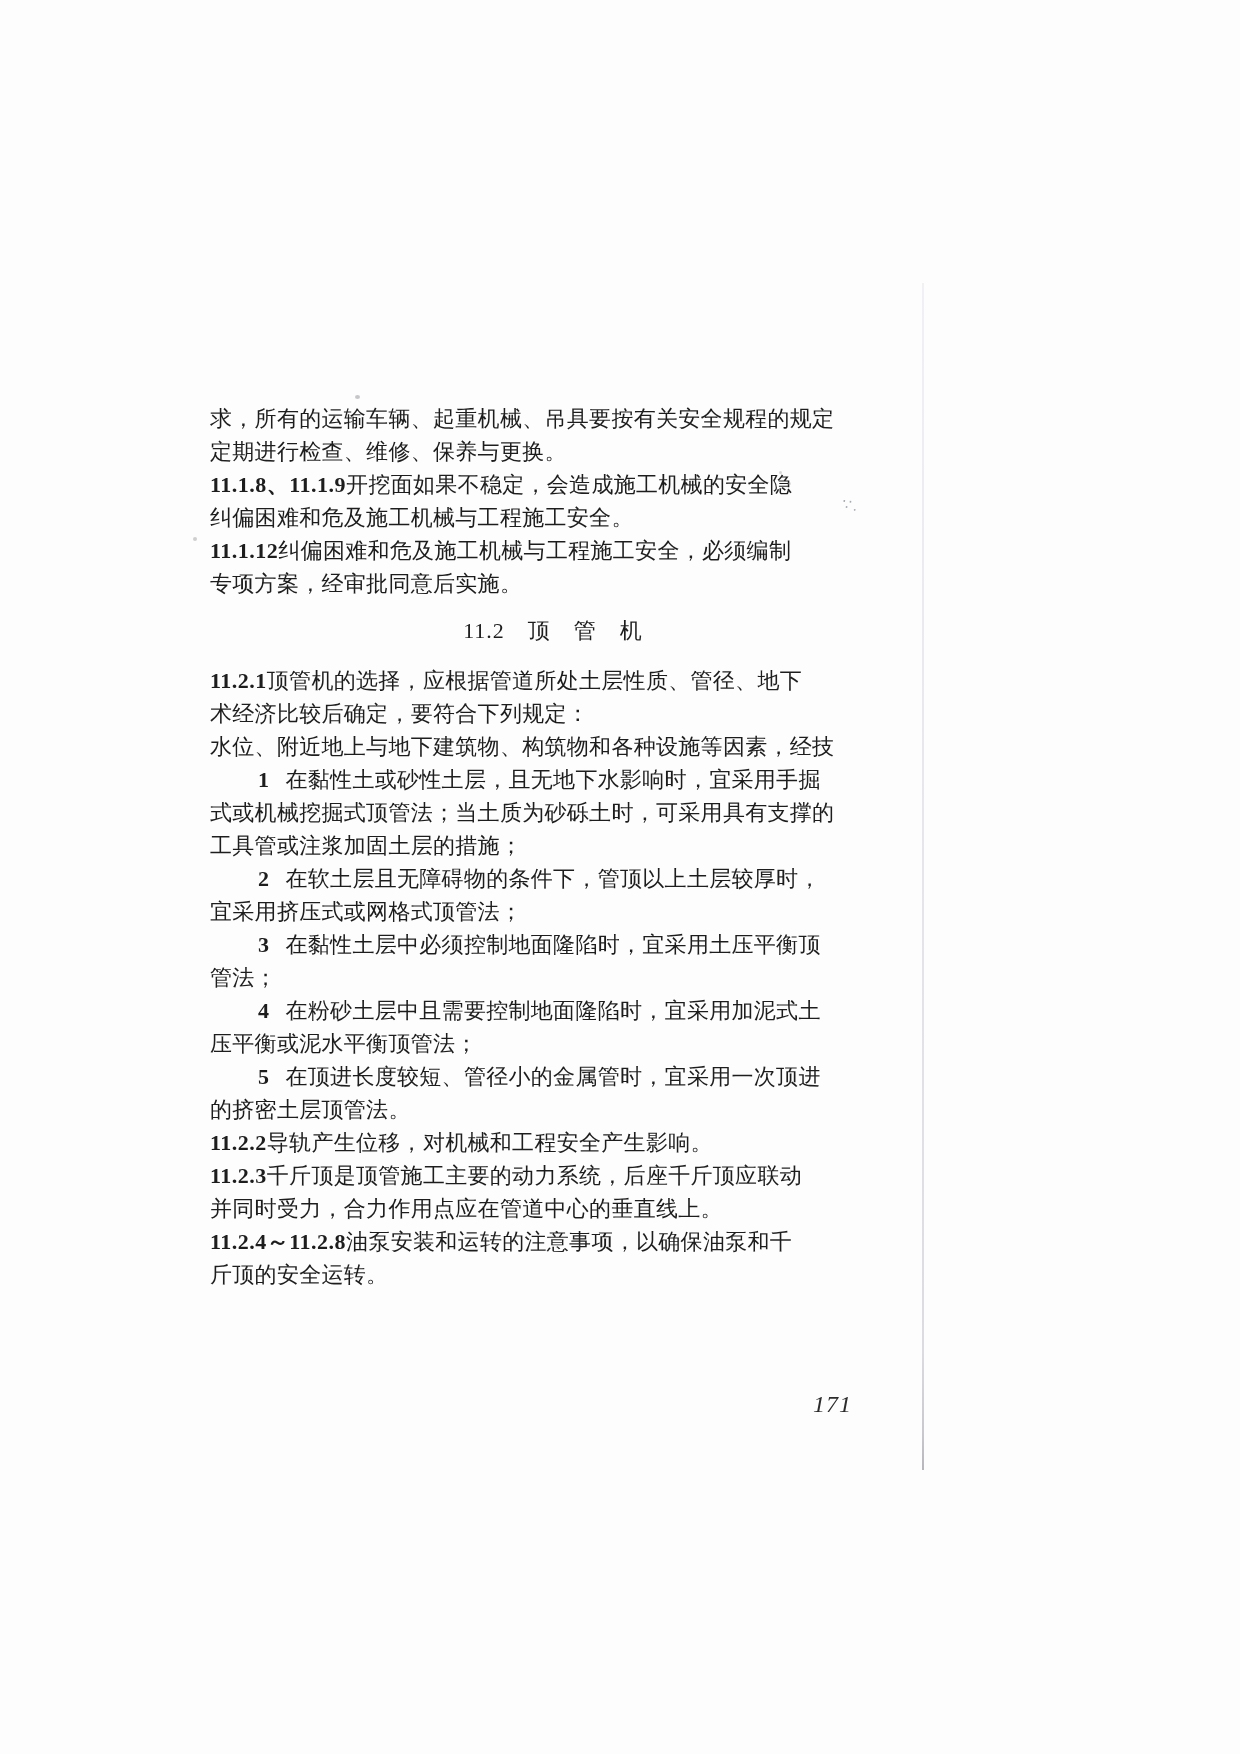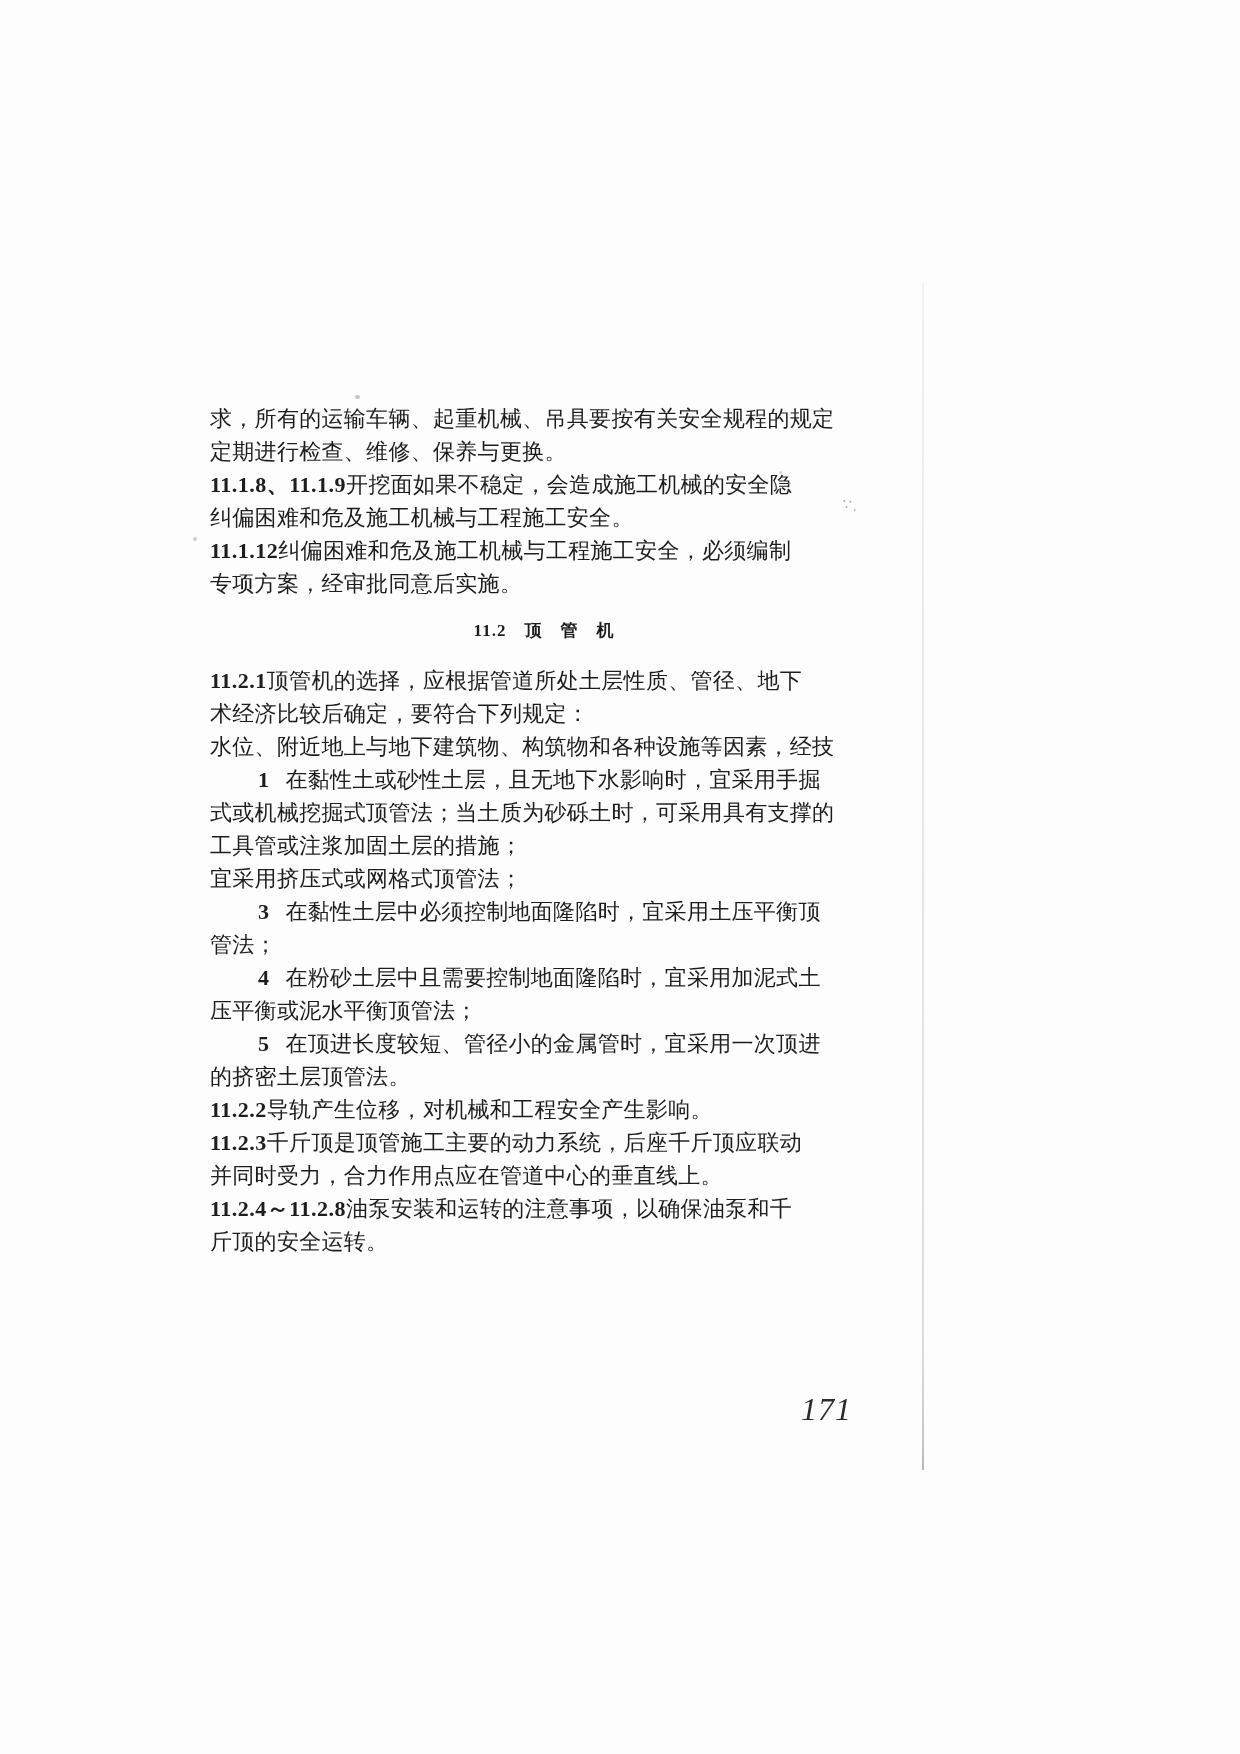--- a/index.html
+++ b/index.html
@@ -20,28 +20,28 @@
     white-space:nowrap;
   }
   .line .num {
     font-weight:bold; letter-spacing:0.5px; 
   }
   .line.indent { padding-left:48px; }
   .line.indent .num { margin-right:16px; }
   .heading {
     height:33px; line-height:33px;
     margin:14px 0 17px 0;
-    text-align:center; font-weight:bold;
-    font-size:17px; letter-spacing:1px;
-    position:relative; left:9px;
+    text-align:center; font-weight:normal;
+    font-size:22px; letter-spacing:1px;
+    position:relative; left:18px;
   }
   .page-number {
     position:absolute; top:1391px; left:210px; width:650px;
     text-align:right; padding-right:8px; box-sizing:border-box;
-    font-style:italic; font-size:32px; letter-spacing:1px; color:#2c2c2c;
+    font-style:italic; font-size:24px; letter-spacing:1px; color:#2c2c2c;
   }
   .edge-line {
     position:absolute; left:922px; top:283px; width:2px; height:1187px;
     background:linear-gradient(to bottom,
       #f1f1f3 0%, #e6e6e9 50%, #dcdcdf 90%, #c9c9cd 97%, #b6b6bb 100%);
   }
   .stray-marks {
     position:absolute; left:842px; top:496px;
     font-size:15px; color:#9197a0; letter-spacing:2px;
     transform:rotate(8deg); opacity:0.8;
@@ -64,20 +64,21 @@
       <div class="line"><span>纠偏困难和危及施工机械与工程施工安全。</span></div>
       <div class="line"><span class="num">11.1.12</span><span>纠偏困难和危及施工机械与工程施工安全，必须编制</span></div>
       <div class="line"><span>专项方案，经审批同意后实施。</span></div>
       <div class="heading">11.2　顶　管　机</div>
       <div class="line"><span class="num">11.2.1</span><span>顶管机的选择，应根据管道所处土层性质、管径、地下</span></div>
       <div class="line"><span>术经济比较后确定，要符合下列规定：</span></div>
       <div class="line"><span>水位、附近地上与地下建筑物、构筑物和各种设施等因素，经技</span></div>
       <div class="line indent"><span class="num">1</span><span>在黏性土或砂性土层，且无地下水影响时，宜采用手掘</span></div>
       <div class="line"><span>式或机械挖掘式顶管法；当土质为砂砾土时，可采用具有支撑的</span></div>
       <div class="line"><span>工具管或注浆加固土层的措施；</span></div>
+      <div class="line indent"><span class="num">2</span><span>在软土层且无障碍物的条件下，管顶以上土层较厚时，</span></div>
       <div class="line"><span>宜采用挤压式或网格式顶管法；</span></div>
       <div class="line indent"><span class="num">3</span><span>在黏性土层中必须控制地面隆陷时，宜采用土压平衡顶</span></div>
       <div class="line"><span>管法；</span></div>
       <div class="line indent"><span class="num">4</span><span>在粉砂土层中且需要控制地面隆陷时，宜采用加泥式土</span></div>
       <div class="line"><span>压平衡或泥水平衡顶管法；</span></div>
       <div class="line indent"><span class="num">5</span><span>在顶进长度较短、管径小的金属管时，宜采用一次顶进</span></div>
       <div class="line"><span>的挤密土层顶管法。</span></div>
       <div class="line"><span class="num">11.2.2</span><span>导轨产生位移，对机械和工程安全产生影响。</span></div>
       <div class="line"><span class="num">11.2.3</span><span>千斤顶是顶管施工主要的动力系统，后座千斤顶应联动</span></div>
       <div class="line"><span>并同时受力，合力作用点应在管道中心的垂直线上。</span></div>

